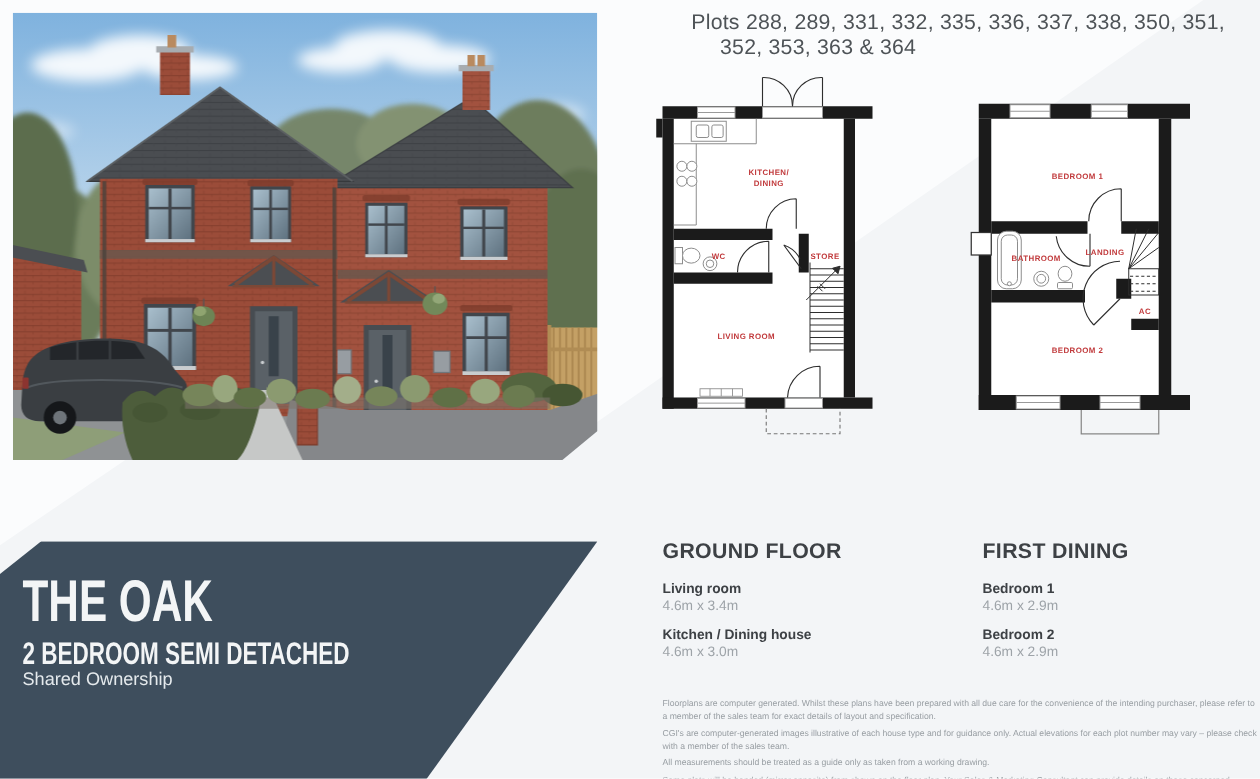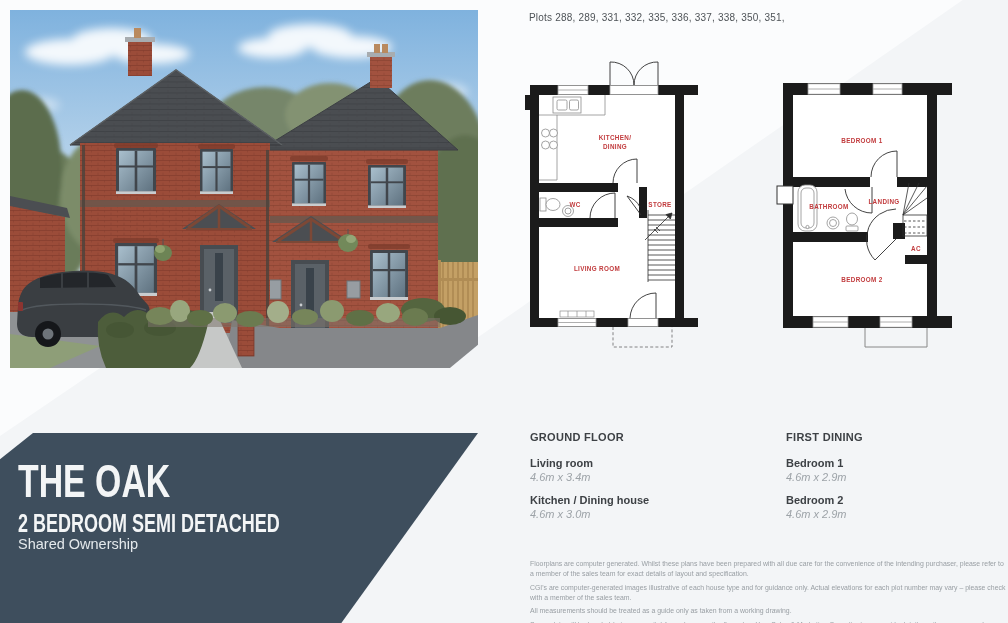--- a/index.html
+++ b/index.html
@@ -5,36 +5,36 @@
   html,body{margin:0;padding:0;}
   .page{position:relative;width:1008px;height:623px;background:#f3f5f7;overflow:hidden;
         font-family:"Liberation Sans", sans-serif;}
   .bg-band{position:absolute;inset:0;background:#fbfcfd;
         clip-path:polygon(0 70%,10% 59%,44% 58%,95.5% 0,0 0);}
   
   .photo{position:absolute;left:10px;top:10px;width:468px;height:358px;
         clip-path:polygon(0 0,100% 0,100% 93.5%,94% 100%,0 100%);}
   .photo svg{display:block;}
   
-  .plots{position:absolute;left:529px;top:8px;font-size:10px;line-height:20px;
+  .plots{position:absolute;left:553px;top:8px;font-size:17px;line-height:20px;
         color:#4e5357;letter-spacing:.2px;}
   .plots .l2{padding-left:23px;}
   
   .plan{position:absolute;}
   .plan-gf{left:523px;top:52px;width:185px;height:300px;}
   .plan-ff{left:773px;top:52px;width:200px;height:300px;}
   .plan text{font-weight:bold;font-size:6.3px;letter-spacing:.35px;}
   
   .specs{position:absolute;top:431px;width:220px;}
   .specs-gf{left:530px;}
   .specs-ff{left:786px;}
-  .specs h4{margin:0 0 13px 0;font-size:11px;color:#3d4145;letter-spacing:.3px;}
+  .specs h4{margin:0 0 13px 0;font-size:17px;color:#3d4145;letter-spacing:.3px;}
   .spec-item{margin:0 0 9px 0;}
   .spec-name{font-size:11px;font-weight:bold;color:#3d4145;line-height:14px;}
-  .spec-size{font-size:11px;color:#9da3a8;line-height:14px;font-style:italic;}
+  .spec-size{font-size:11px;color:#9da3a8;line-height:14px;}
   
   .disclaimer{position:absolute;left:530px;top:559px;width:478px;}
   .disclaimer p{margin:0 0 3px 0;font-size:6.9px;line-height:1.5;color:#989ea3;}
   
   .banner{position:absolute;left:0;top:433px;width:478px;height:228px;background:#3e4e5d;
         clip-path:polygon(6.9% 0,100% 0,65.7% 100%,0 100%,0 11.5%);}
   .banner-inner{position:absolute;left:18px;top:24px;}
   .banner-title{font-size:47px;font-weight:bold;color:#f3f5f6;line-height:1.02;
         transform:scaleX(.72);transform-origin:0 0;white-space:nowrap;}
   .banner-sub{font-size:25px;font-weight:bold;color:#f3f5f6;margin-top:5px;line-height:1.05;
@@ -229,20 +229,21 @@
           <ellipse cx="322" cy="301" rx="12" ry="11" fill="#8b9a70"></ellipse>
         <ellipse cx="350" cy="308" rx="14" ry="8" fill="#5f7046"></ellipse>
           <ellipse cx="378" cy="303" rx="12" ry="10" fill="#98a77e"></ellipse>
         <ellipse cx="405" cy="307" rx="13" ry="9" fill="#6b7b50"></ellipse>
       </g>
     </svg>
   </div>
 
   <div class="plots">
     <div class="l1">Plots 288, 289, 331, 332, 335, 336, 337, 338, 350, 351,</div>
+    <div class="l2">352, 353, 363 &amp; 364</div>
   </div>
 
   <svg class="plan plan-gf" viewBox="0 0 185 300">
     <rect x="16" y="43" width="136" height="223" fill="#ffffff"></rect>
     <g fill="#1b1b1b">
       <rect x="7" y="33" width="168" height="10"></rect>
       <rect x="2" y="43" width="5" height="15"></rect>
       <rect x="7" y="43" width="9" height="232"></rect>
       <rect x="152" y="43" width="9" height="223"></rect>
       <rect x="7" y="266" width="168" height="9"></rect>

